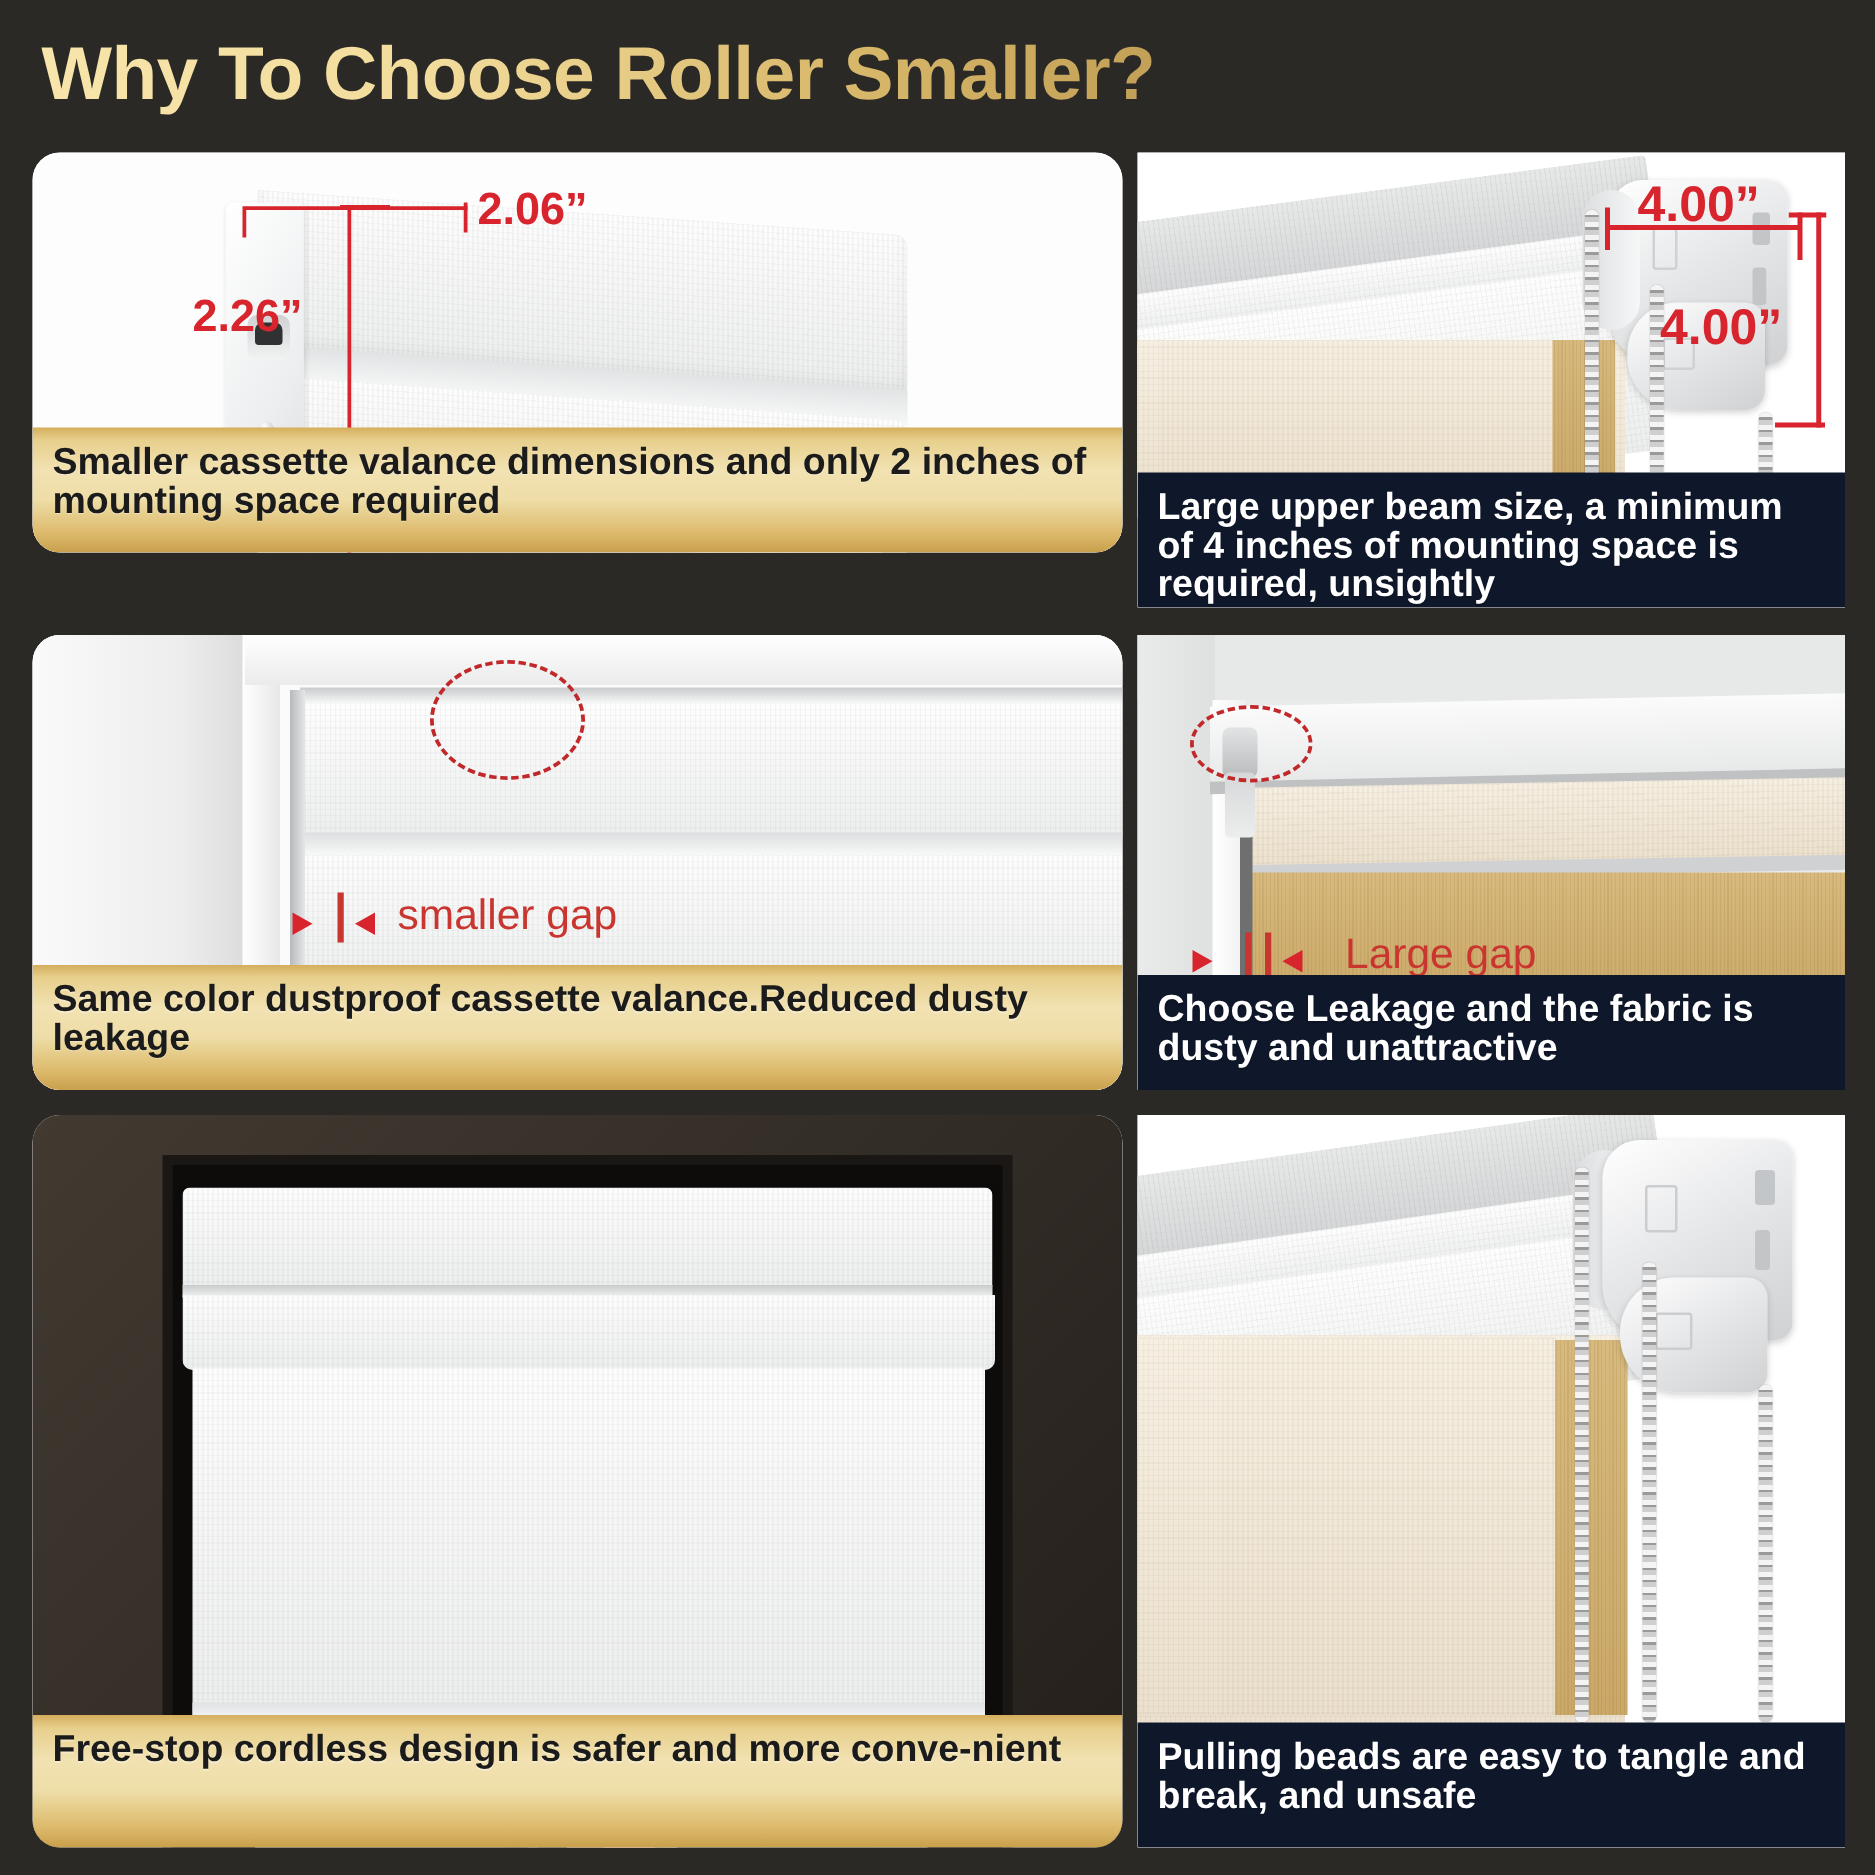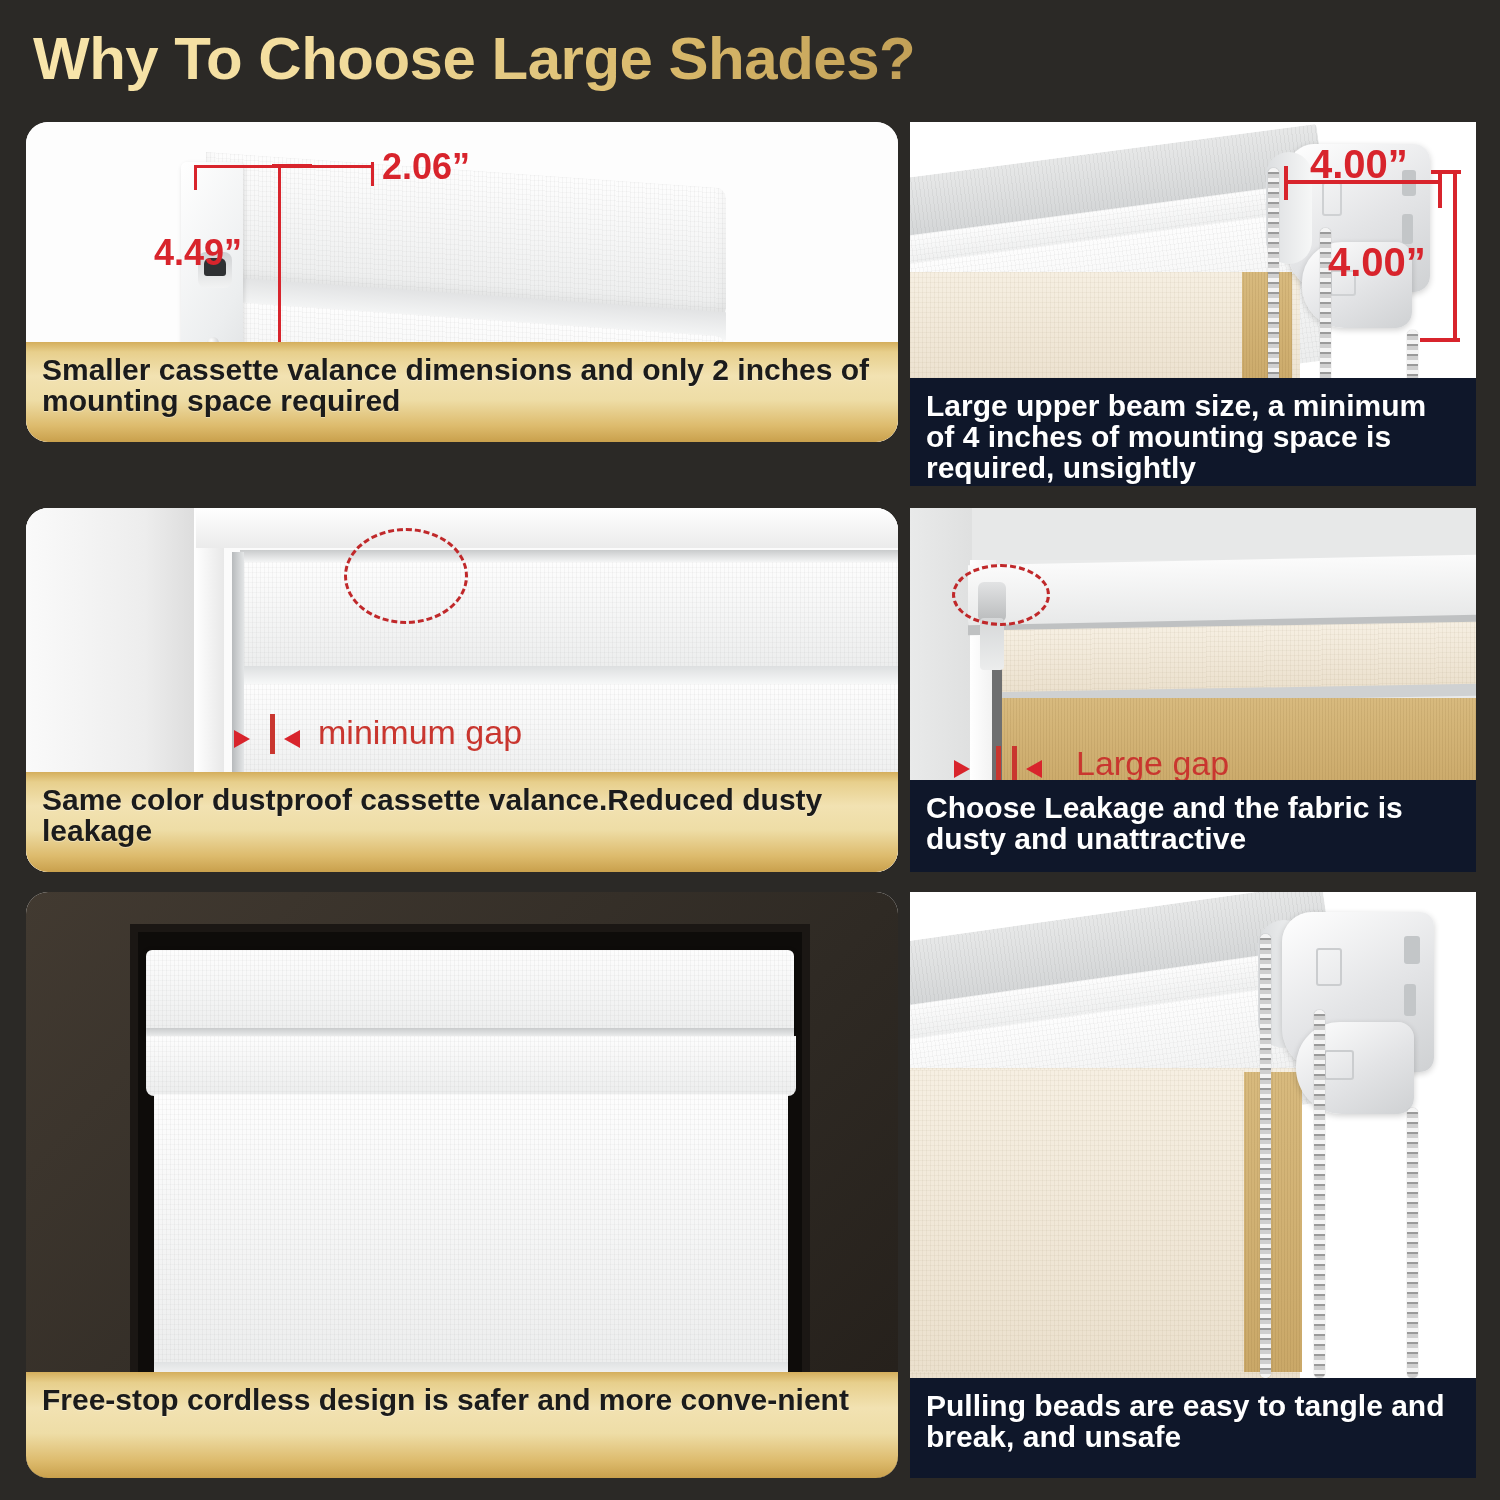--- a/index.html
+++ b/index.html
@@ -104,21 +104,21 @@
     position:absolute;background:linear-gradient(150deg,#ffffff,#e3e4e6 55%,#cfd1d3);
     border-radius:22px;box-shadow:0 2px 6px rgba(0,0,0,.18);
   }
   .slot{position:absolute;background:#c3c6c8;border-radius:3px;}
 </style>
 </head>
 <body>
 
 <div class="page">
 
-  <div class="title">Why To Choose Large Shades?</div>
+  <div class="title">Why To Choose Roller Smaller?</div>
 
   <div class="panel left p-tl">
     <div class="art">
       <div style="position:absolute;left:0;top:0;right:0;bottom:0;background:#fdfdfd;"></div>
 
       <div class="fab-white" style="position:absolute;left:180px;top:48px;width:520px;height:130px;transform:skewY(4.0deg);border-radius:0 10px 10px 0;box-shadow:inset 0 -8px 14px rgba(0,0,0,.06);"></div>
       <div class="fab-white" style="position:absolute;left:180px;top:172px;width:520px;height:28px;transform:skewY(4.0deg);background:linear-gradient(180deg,#e2e3e4,#f6f7f7);"></div>
       <div class="fab-white" style="position:absolute;left:180px;top:196px;width:520px;height:118px;transform:skewY(4.0deg);border-radius:0 12px 12px 0;"></div>
       <div class="fab-white" style="position:absolute;left:180px;top:280px;width:500px;height:110px;"></div>
 
@@ -132,21 +132,21 @@
       <div style="position:absolute;left:183px;top:283px;width:10px;height:10px;border-radius:50%;background:#b8babc;"></div>
 
       <div class="dim-line" style="left:168px;top:46px;width:3px;height:22px;"></div>
       <div class="dim-line" style="left:168px;top:43px;width:180px;height:3px;"></div>
       <div class="dim-line" style="left:345px;top:40px;width:3px;height:24px;"></div>
       <div class="dim-txt" style="left:356px;top:24px;font-size:36px;">2.06”</div>
 
       <div class="dim-line" style="left:252px;top:42px;width:3px;height:288px;"></div>
       <div class="dim-line" style="left:246px;top:42px;width:40px;height:3px;"></div>
       <div class="dim-line" style="left:246px;top:327px;width:40px;height:3px;"></div>
-      <div class="dim-txt" style="left:128px;top:110px;font-size:36px;">4.49”</div>
+      <div class="dim-txt" style="left:128px;top:110px;font-size:36px;">2.26”</div>
     </div>
     <div class="caption gold cap-tl">Smaller cassette valance dimensions and only 2 inches of mounting space required</div>
   </div>
 
   <div class="panel right p-tr">
     <div class="art">
       <div style="position:absolute;inset:0;background:#ffffff;"></div>
 
       <div class="fab-grey" style="position:absolute;left:-20px;top:58px;width:430px;height:62px;transform:rotate(-7.5deg);transform-origin:left top;border-radius:4px;"></div>
       <div class="fab-white" style="position:absolute;left:-20px;top:116px;width:430px;height:34px;transform:rotate(-7.5deg);transform-origin:left top;"></div>
@@ -201,21 +201,21 @@
       <div style="position:absolute;left:216px;top:282px;width:656px;height:12px;background:linear-gradient(180deg,#e3e5e6,#f8f9f9);"></div>
       <div class="fab-white" style="position:absolute;left:216px;top:294px;width:656px;height:70px;"></div>
 
       <div style="position:absolute;left:206px;top:44px;width:12px;height:320px;background:linear-gradient(90deg,#b7babc,#e4e6e7);"></div>
 
       <div class="dash-ellipse" style="left:318px;top:20px;width:118px;height:90px;"></div>
 
       <div class="arrow-r" style="left:208px;top:222px;"></div>
       <div class="dim-line" style="left:244px;top:206px;width:5px;height:40px;background:#c9362f;"></div>
       <div class="arrow-l" style="left:258px;top:222px;"></div>
-      <div class="ann-txt" style="left:292px;top:205px;font-size:34px;">minimum gap</div>
+      <div class="ann-txt" style="left:292px;top:205px;font-size:34px;">smaller gap</div>
     </div>
     <div class="caption gold cap-ml">Same color dustproof cassette valance.Reduced dusty leakage</div>
   </div>
 
   <div class="panel right p-mr">
     <div class="art">
       <div style="position:absolute;inset:0;background:#e9eaea;"></div>
       <div style="position:absolute;left:0;top:0;width:566px;height:52px;background:#e7e8e8;"></div>
 
       <div style="position:absolute;left:0;top:0;width:62px;height:290px;background:linear-gradient(90deg,#e9eaea,#dfe0e0);"></div>

